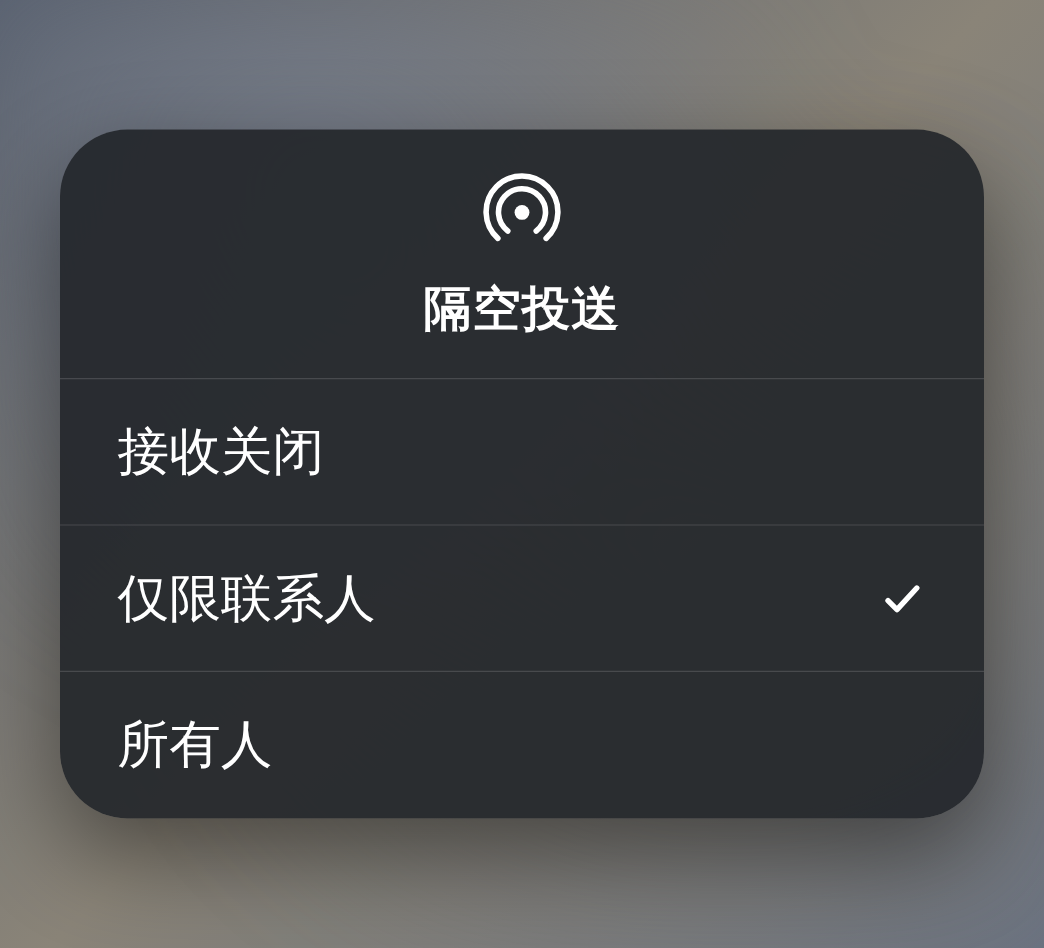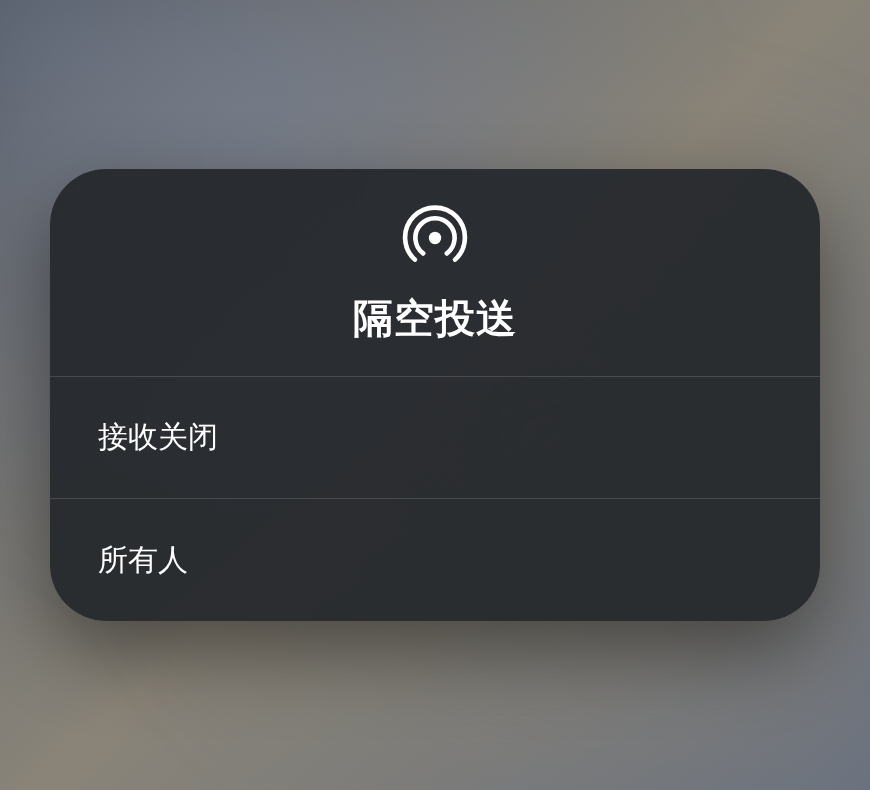--- a/index.html
+++ b/index.html
@@ -80,21 +80,21 @@
       border-bottom: 1px solid rgba(255,255,255,0.14);
     }
     
     .option:last-child {
       border-bottom: none;
       font-family: Liberation Serif, serif;
     }
     
     .option-label {
       color: #ffffff;
-      font-size: 30px;
+      font-size: 43px;
       font-weight: 400;
     }
     
     .checkmark {
       width: 40px;
       height: 40px;
       display: flex;
       align-items: center;
       justify-content: center;
     }
@@ -118,17 +118,25 @@
     </span>
     <div class="title">隔空投送</div>
   </div>
 
   <div class="options">
     <div class="option">
       <span class="option-label">接收关闭</span>
 
     </div>
     <div class="option">
+      <span class="option-label">仅限联系人</span>
+      <span class="checkmark">
+        <svg viewBox="0 0 24 24" fill="none" stroke="#ffffff" stroke-width="3" stroke-linecap="round" stroke-linejoin="round">
+          <polyline points="4,13 9,18 20,6"></polyline>
+        </svg>
+      </span>
+    </div>
+    <div class="option">
       <span class="option-label">所有人</span>
 
     </div>
   </div>
 </div>
 
 </body></html>

